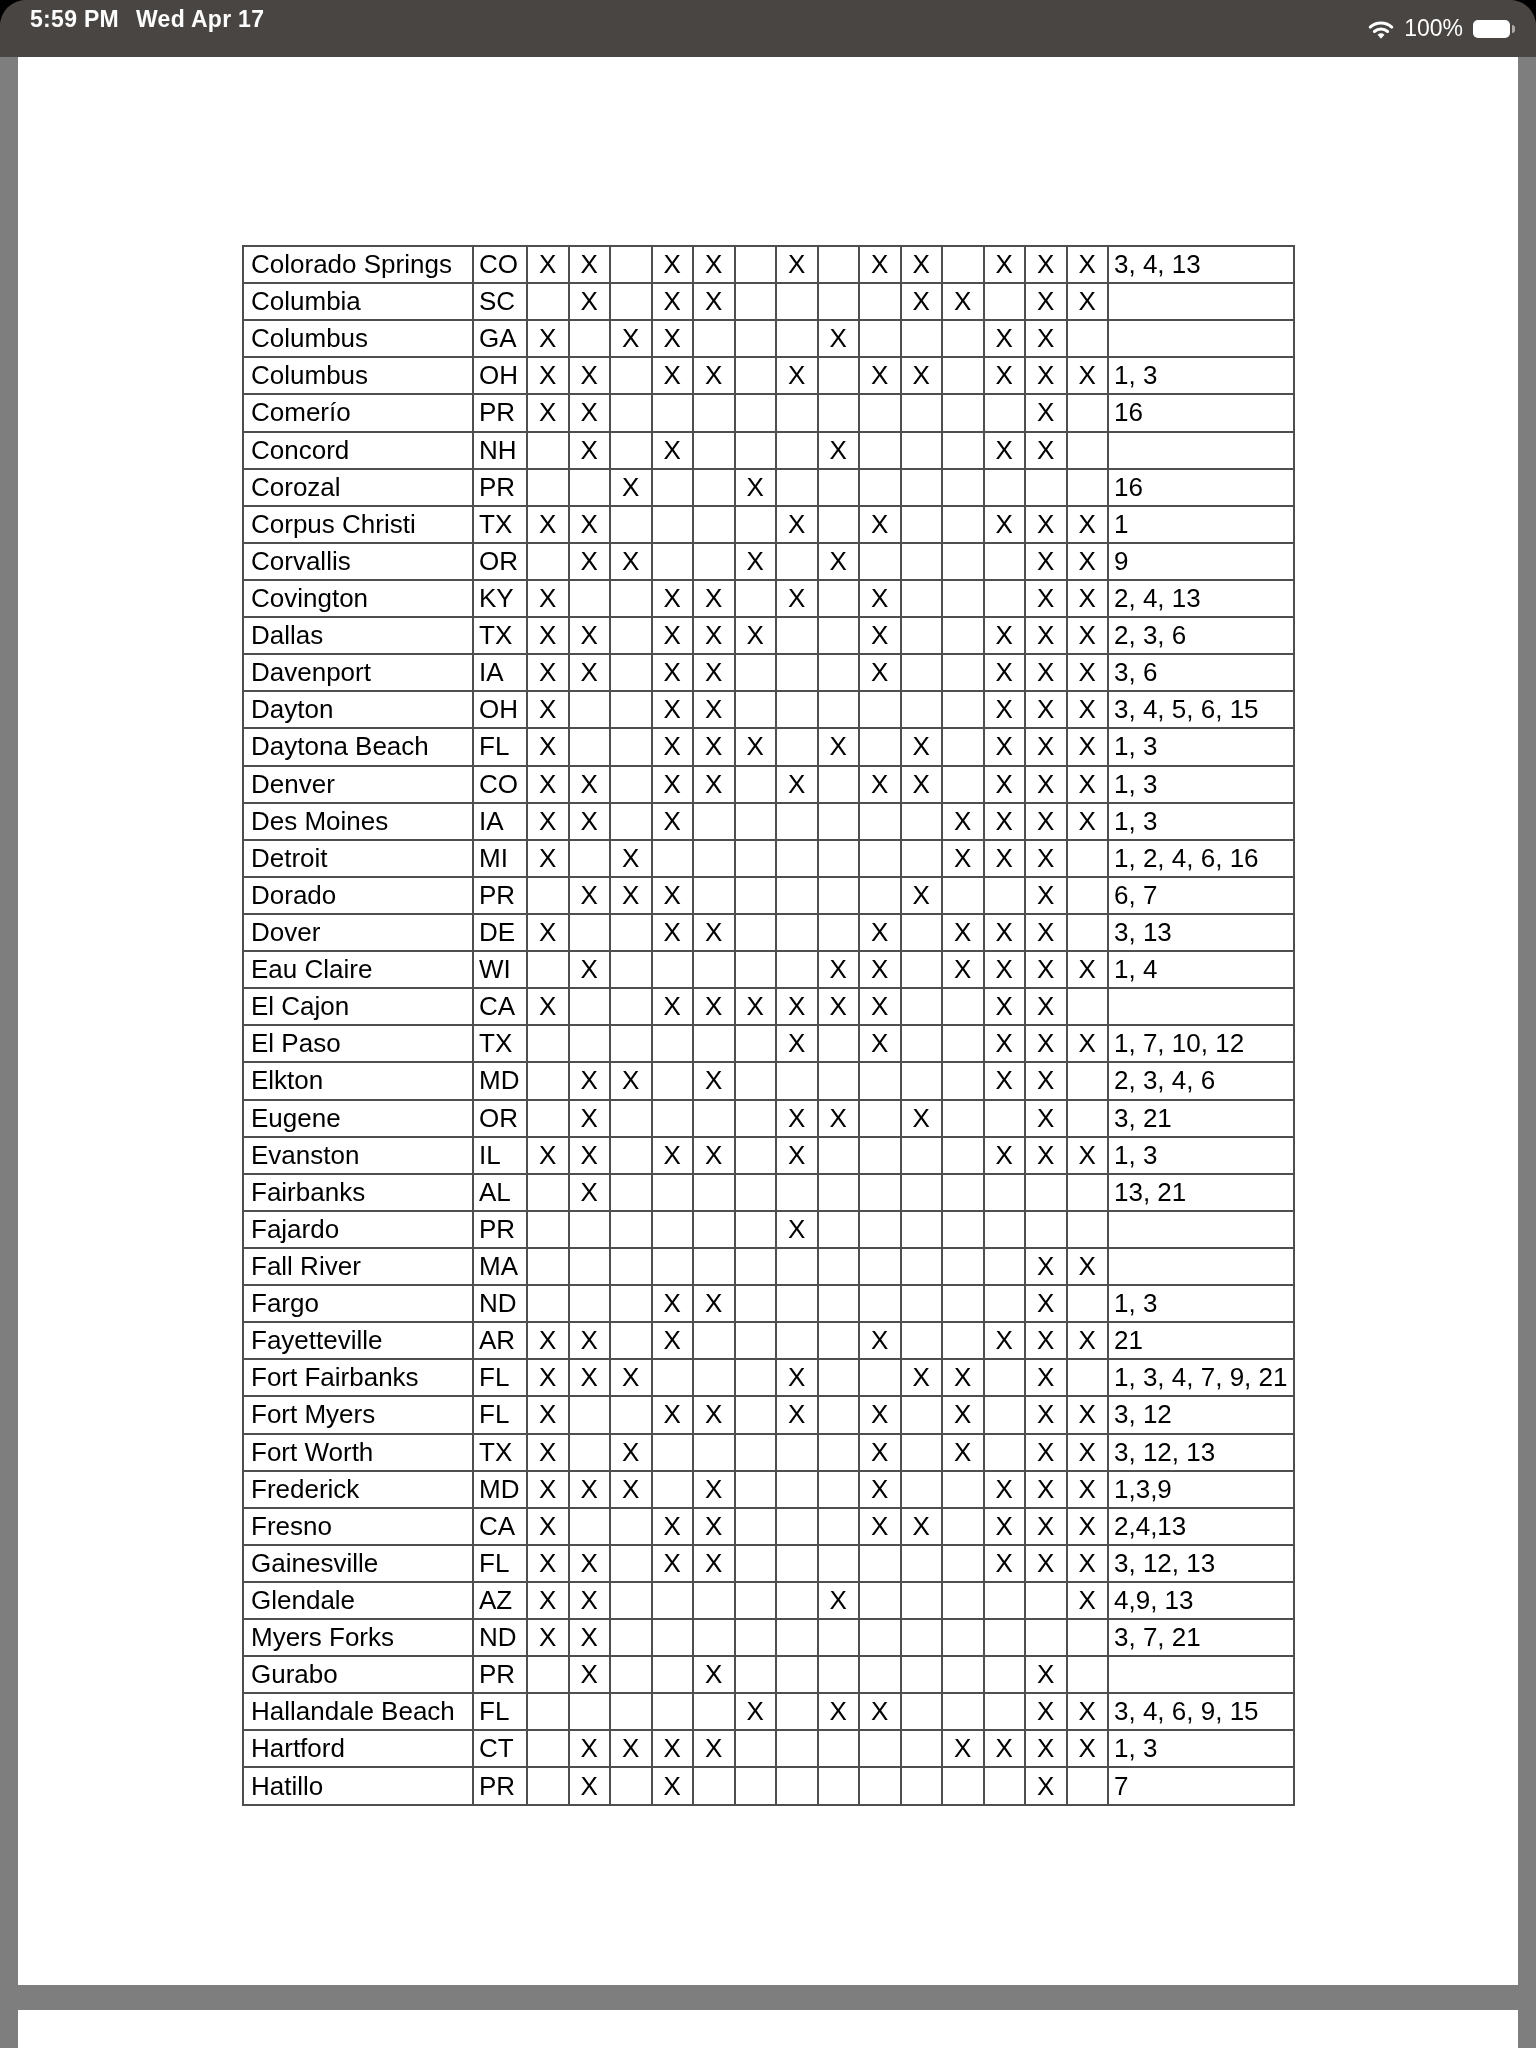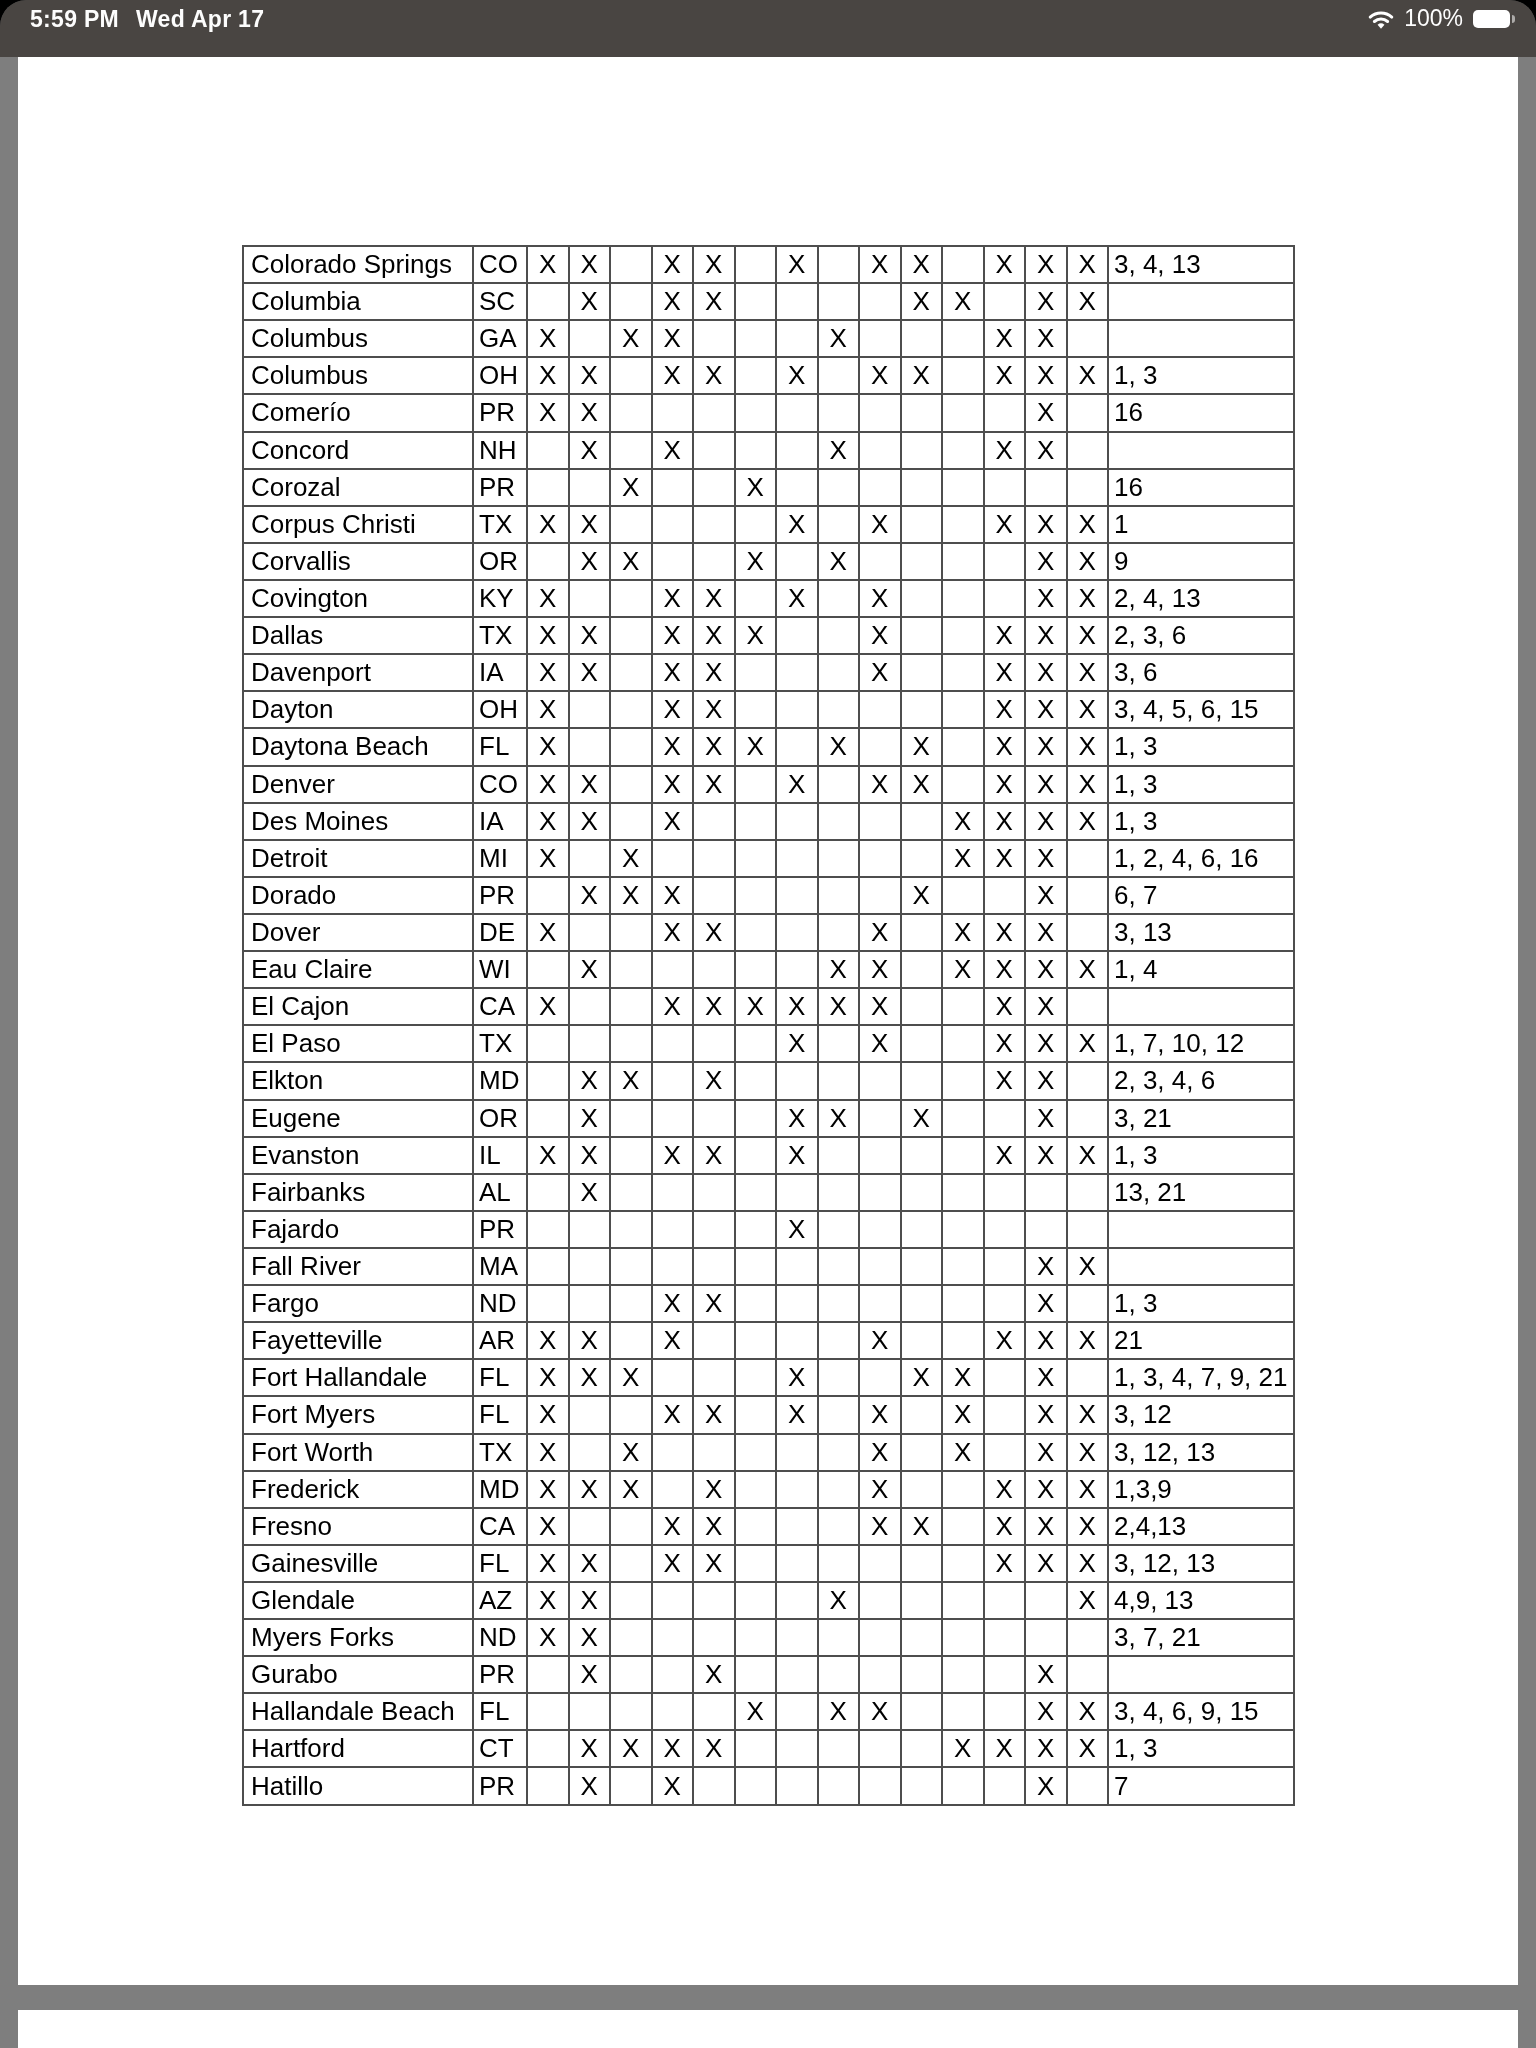--- a/index.html
+++ b/index.html
@@ -12,21 +12,21 @@
   .status-bar{
     position:absolute;top:0;left:0;right:0;height:57px;
     background:var(--statusbar-bg,#494542);color:#fff;
     border-radius:26px 26px 0 0;
   }
   .sb-left{
     position:absolute;left:30px;top:6px;font-size:23px;font-weight:600;
     letter-spacing:.3px;color:#fdfdfd;display:flex;gap:17px;
   }
   .sb-right{
-    position:absolute;right:26px;top:5px;display:flex;align-items:center;gap:8px;
+    position:absolute;right:26px;top:15px;display:flex;align-items:center;gap:8px;
     font-size:23px;font-weight:500;color:#fdfdfd;
   }
   .wifi{display:inline-block;line-height:0;margin-top:2px;}
   .battery-body{
     position:relative;display:inline-block;width:37px;height:18px;
     background:#fff;border-radius:5px;margin-left:2px;
   }
   .battery-body::after{
     content:"";position:absolute;right:-5px;top:5px;width:3px;height:8px;
     background:rgba(255,255,255,.55);border-radius:0 3px 3px 0;
@@ -659,21 +659,21 @@
             <div class="t-cell mark"></div>
             <div class="t-cell mark">X</div>
             <div class="t-cell mark"></div>
             <div class="t-cell mark"></div>
             <div class="t-cell mark">X</div>
             <div class="t-cell mark">X</div>
             <div class="t-cell mark">X</div>
             <div class="t-cell notes">21</div>
           </div>
           <div class="t-row">
-            <div class="t-cell city">Fort Hallandale</div>
+            <div class="t-cell city">Fort Fairbanks</div>
             <div class="t-cell state">FL</div>
             <div class="t-cell mark">X</div>
             <div class="t-cell mark">X</div>
             <div class="t-cell mark">X</div>
             <div class="t-cell mark"></div>
             <div class="t-cell mark"></div>
             <div class="t-cell mark"></div>
             <div class="t-cell mark">X</div>
             <div class="t-cell mark"></div>
             <div class="t-cell mark"></div>

